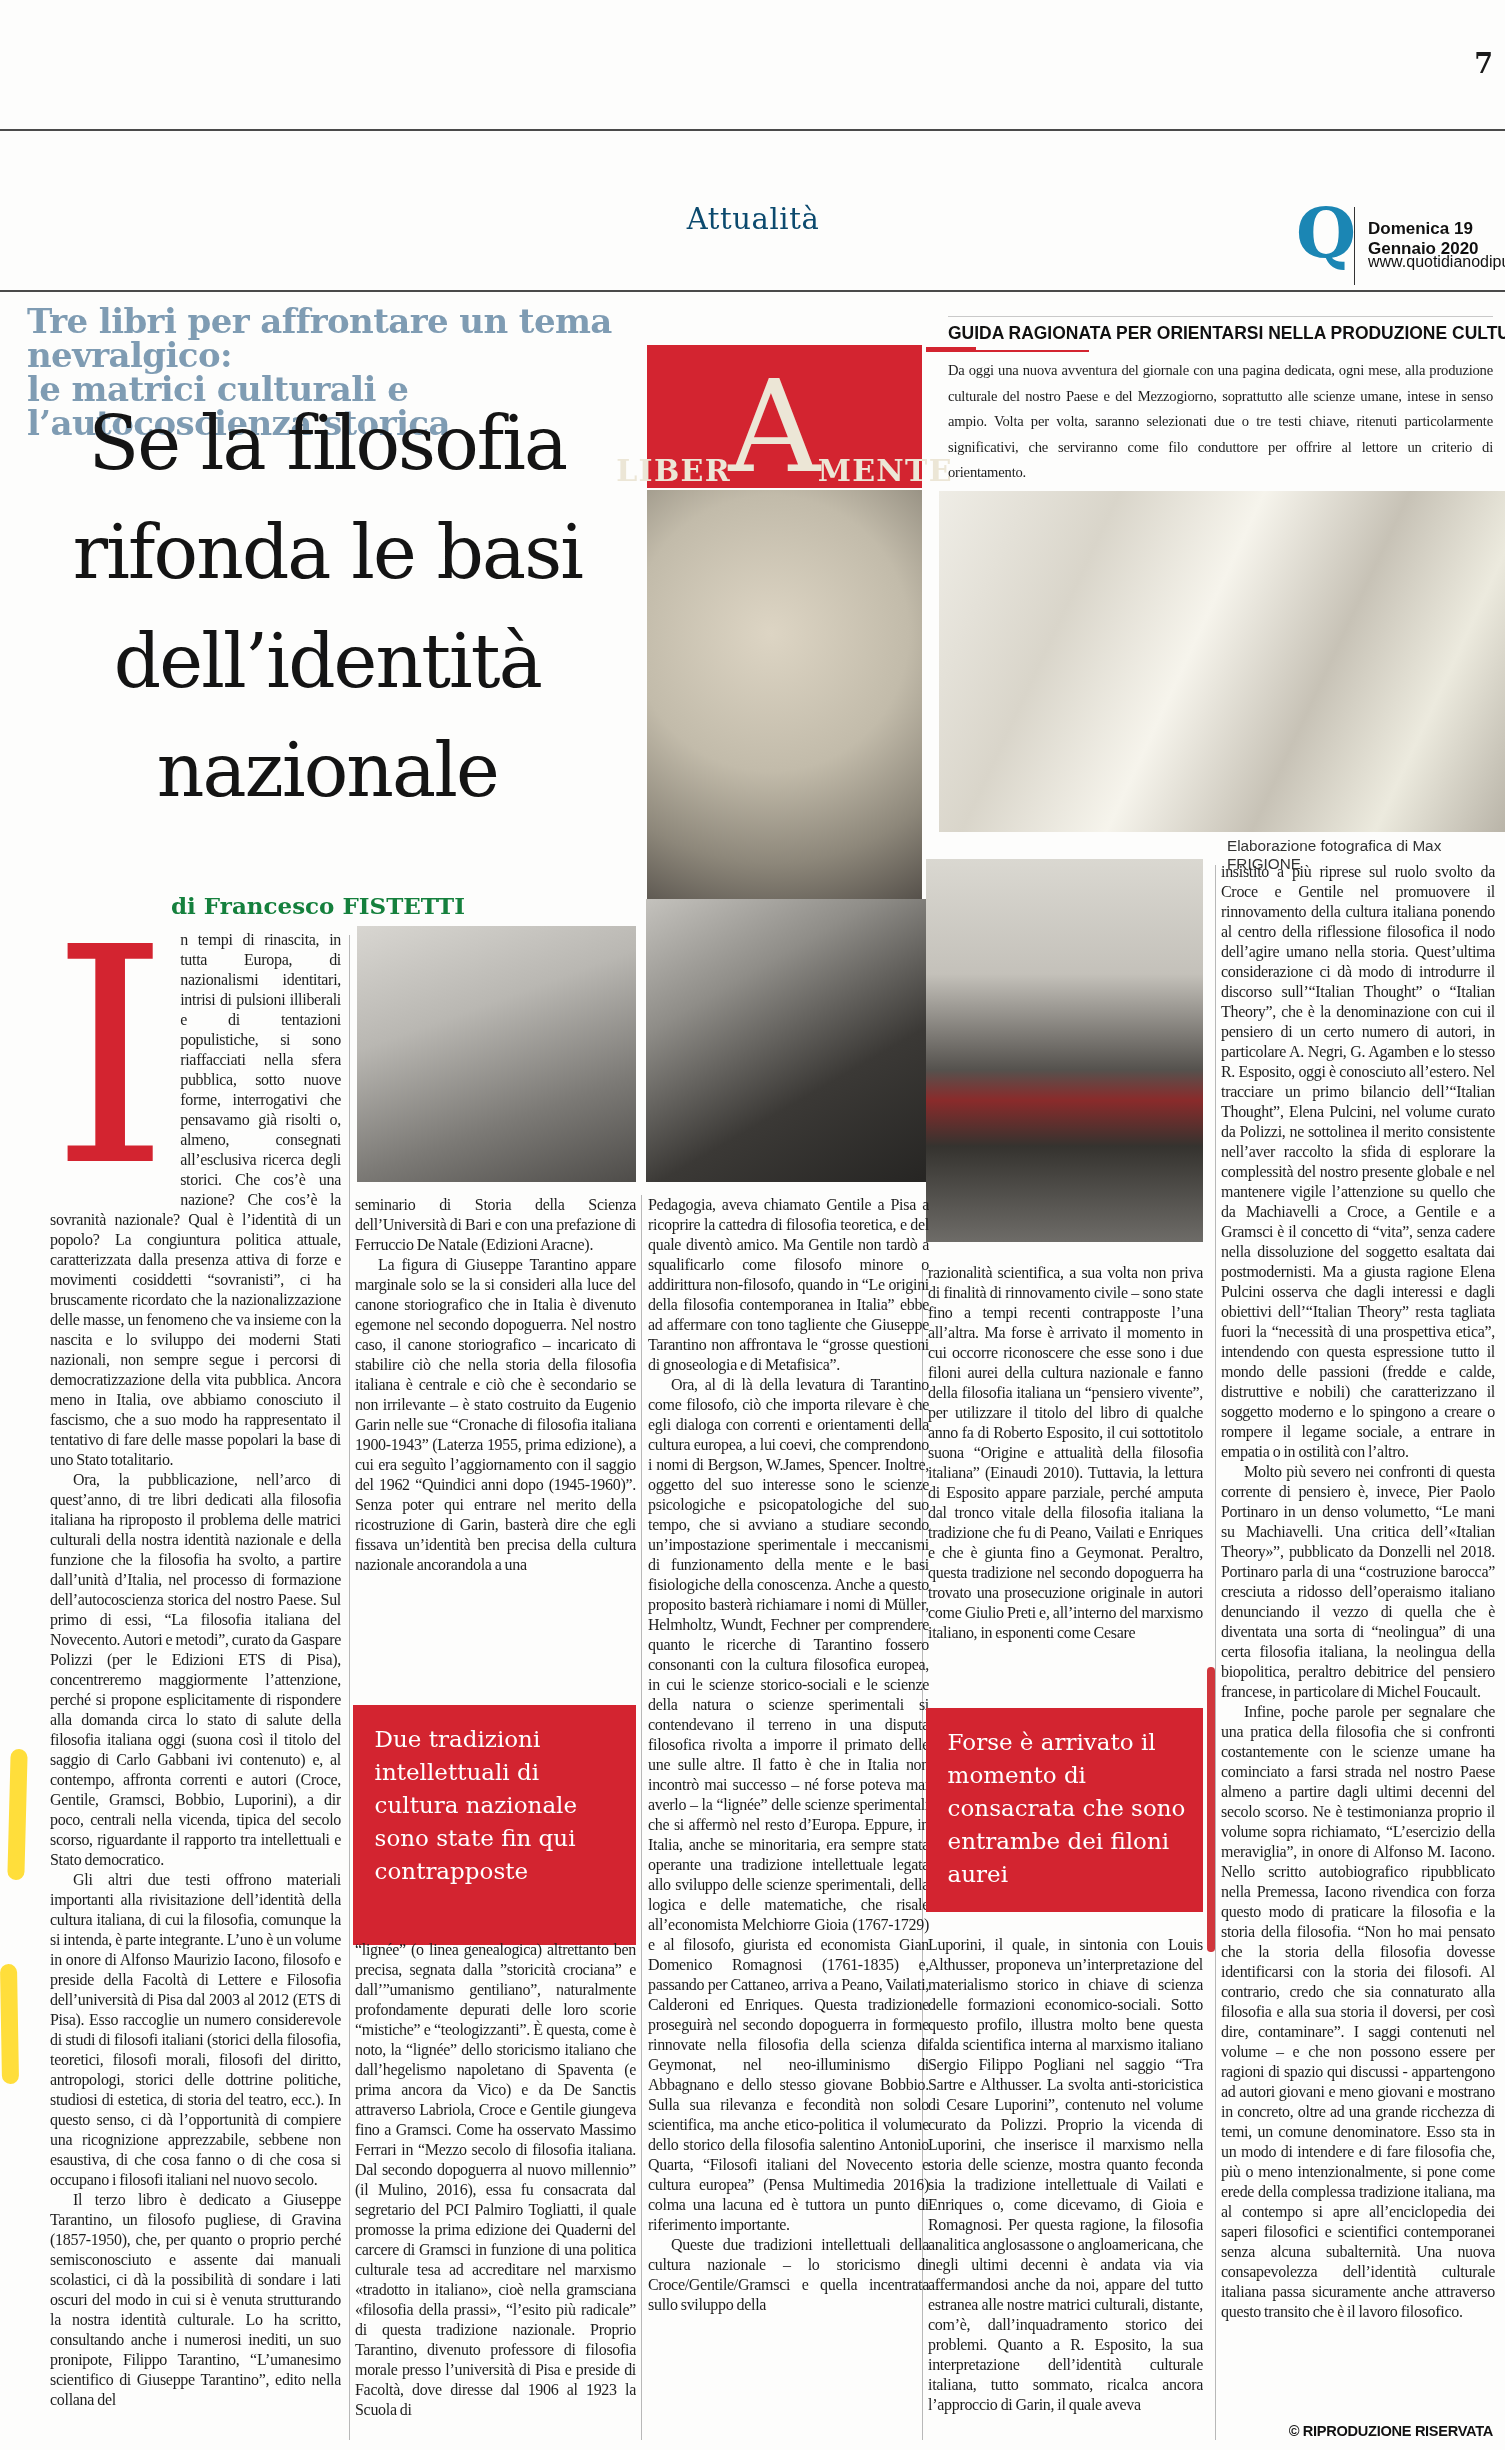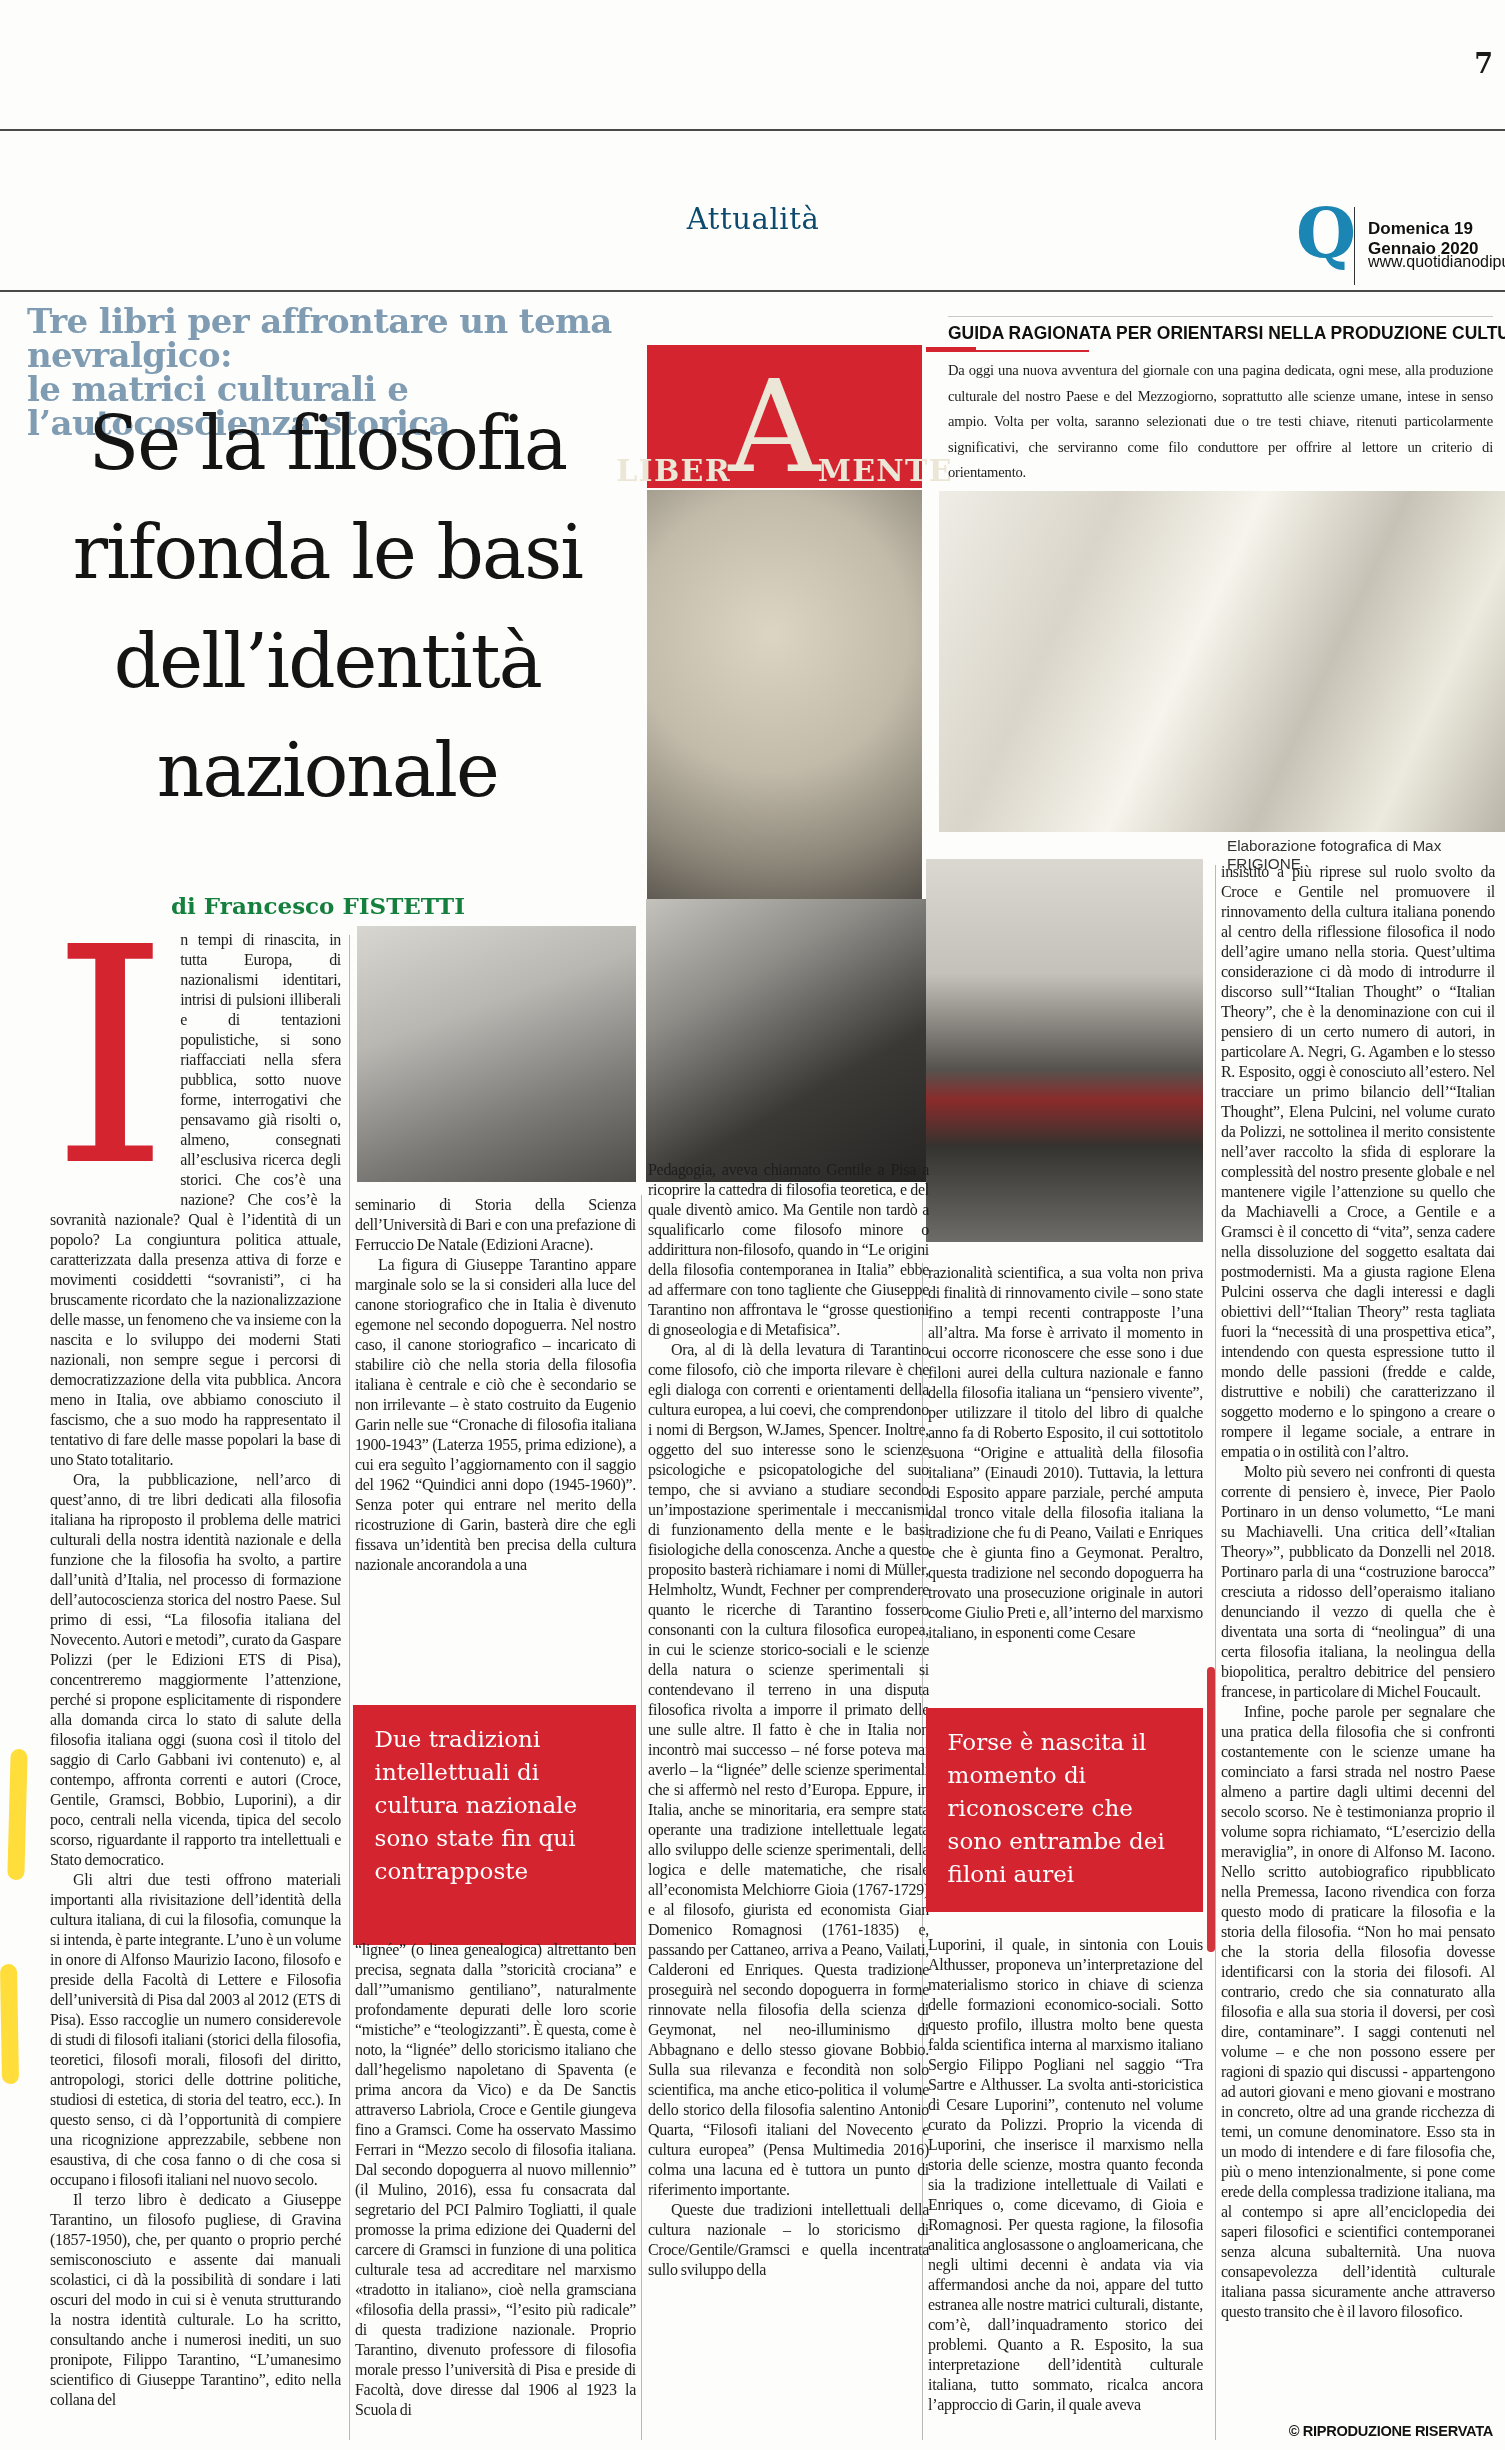--- a/index.html
+++ b/index.html
@@ -119,30 +119,30 @@
 
   <div class="abs colblock" style="left:355px;top:1195px;width:281px;height:508px">
       <p class="bp">seminario di Storia della Scienza dell’Università di Bari e con una prefazione di Ferruccio De Natale (Edizioni Aracne).</p>
       <p class="bp ind">La figura di Giuseppe Tarantino appare marginale solo se la si consideri alla luce del canone storiografico che in Italia è divenuto egemone nel secondo dopoguerra. Nel nostro caso, il canone storiografico – incaricato di stabilire ciò che nella storia della filosofia italiana è centrale e ciò che è secondario se non irrilevante – è stato costruito da Eugenio Garin nelle sue “Cronache di filosofia italiana 1900-1943” (Laterza 1955, prima edizione), a cui era seguìto l’aggiornamento con il saggio del 1962 “Quindici anni dopo (1945-1960)”. Senza poter qui entrare nel merito della ricostruzione di Garin, basterà dire che egli fissava un’identità ben precisa della cultura nazionale ancorandola a una</p>
     </div>
   <div class="abs pull" style="left:353px;top:1705px;width:283px;height:240px">Due tradizioni intellettuali di cultura nazionale sono state fin qui contrapposte</div>
   <div class="abs colblock" style="left:355px;top:1940px;width:281px;height:503px">
       <p class="bp">“lignée” (o linea genealogica) altrettanto ben precisa, segnata dalla ”storicità crociana” e dall’”umanismo gentiliano”, naturalmente profondamente depurati delle loro scorie “mistiche” e “teologizzanti”. È questa, come è noto, la “lignée” dello storicismo italiano che dall’hegelismo napoletano di Spaventa (e prima ancora da Vico) e da De Sanctis attraverso Labriola, Croce e Gentile giungeva fino a Gramsci. Come ha osservato Massimo Ferrari in “Mezzo secolo di filosofia italiana. Dal secondo dopoguerra al nuovo millennio” (il Mulino, 2016), essa fu consacrata dal segretario del PCI Palmiro Togliatti, il quale promosse la prima edizione dei Quaderni del carcere di Gramsci in funzione di una politica culturale tesa ad accreditare nel marxismo «tradotto in italiano», cioè nella gramsciana «filosofia della prassi», “l’esito più radicale” di questa tradizione nazionale. Proprio Tarantino, divenuto professore di filosofia morale presso l’università di Pisa e preside di Facoltà, dove diresse dal 1906 al 1923 la Scuola di</p>
     </div>
 
-  <div class="abs colblock" style="left:648px;top:1160px;width:281px;height:1247px">
+  <div class="abs colblock" style="left:648px;top:1195px;width:281px;height:1247px">
       <p class="bp">Pedagogia, aveva chiamato Gentile a Pisa a ricoprire la cattedra di filosofia teoretica, e del quale diventò amico. Ma Gentile non tardò a squalificarlo come filosofo minore o addirittura non-filosofo, quando in “Le origini della filosofia contemporanea in Italia” ebbe ad affermare con tono tagliente che Giuseppe Tarantino non affrontava le “grosse questioni di gnoseologia e di Metafisica”.</p>
       <p class="bp ind">Ora, al di là della levatura di Tarantino come filosofo, ciò che importa rilevare è che egli dialoga con correnti e orientamenti della cultura europea, a lui coevi, che comprendono i nomi di Bergson, W.James, Spencer. Inoltre, oggetto del suo interesse sono le scienze psicologiche e psicopatologiche del suo tempo, che si avviano a studiare secondo un’impostazione sperimentale i meccanismi di funzionamento della mente e le basi fisiologiche della conoscenza. Anche a questo proposito basterà richiamare i nomi di Müller, Helmholtz, Wundt, Fechner per comprendere quanto le ricerche di Tarantino fossero consonanti con la cultura filosofica europea, in cui le scienze storico-sociali e le scienze della natura o scienze sperimentali si contendevano il terreno in una disputa filosofica rivolta a imporre il primato delle une sulle altre. Il fatto è che in Italia non incontrò mai successo – né forse poteva mai averlo – la “lignée” delle scienze sperimentali che si affermò nel resto d’Europa. Eppure, in Italia, anche se minoritaria, era sempre stata operante una tradizione intellettuale legata allo sviluppo delle scienze sperimentali, della logica e delle matematiche, che risale all’economista Melchiorre Gioia (1767-1729) e al filosofo, giurista ed economista Gian Domenico Romagnosi (1761-1835) e, passando per Cattaneo, arriva a Peano, Vailati, Calderoni ed Enriques. Questa tradizione proseguirà nel secondo dopoguerra in forme rinnovate nella filosofia della scienza di Geymonat, nel neo-illuminismo di Abbagnano e dello stesso giovane Bobbio. Sulla sua rilevanza e fecondità non solo scientifica, ma anche etico-politica il volume dello storico della filosofia salentino Antonio Quarta, “Filosofi italiani del Novecento e cultura europea” (Pensa Multimedia 2016) colma una lacuna ed è tuttora un punto di riferimento importante.</p>
       <p class="bp ind">Queste due tradizioni intellettuali della cultura nazionale – lo storicismo di Croce/Gentile/Gramsci e quella incentrata sullo sviluppo della</p>
     </div>
 
   <div class="abs colblock" style="left:928px;top:1263px;width:275px;height:440px">
       <p class="bp">razionalità scientifica, a sua volta non priva di finalità di rinnovamento civile – sono state fino a tempi recenti contrapposte l’una all’altra. Ma forse è arrivato il momento in cui occorre riconoscere che esse sono i due filoni aurei della cultura nazionale e fanno della filosofia italiana un “pensiero vivente”, per utilizzare il titolo del libro di qualche anno fa di Roberto Esposito, il cui sottotitolo suona “Origine e attualità della filosofia italiana” (Einaudi 2010). Tuttavia, la lettura di Esposito appare parziale, perché amputa dal tronco vitale della filosofia italiana la tradizione che fu di Peano, Vailati e Enriques e che è giunta fino a Geymonat. Peraltro, questa tradizione nel secondo dopoguerra ha trovato una prosecuzione originale in autori come Giulio Preti e, all’interno del marxismo italiano, in esponenti come Cesare</p>
     </div>
-  <div class="abs pull" style="left:926px;top:1708px;width:277px;height:204px">Forse è nascita il momento di riconoscere che sono entrambe dei filoni aurei</div>
+  <div class="abs pull" style="left:926px;top:1708px;width:277px;height:204px">Forse è arrivato il momento di consacrata che sono entrambe dei filoni aurei</div>
   <div class="abs colblock" style="left:928px;top:1935px;width:275px;height:491px">
       <p class="bp">Luporini, il quale, in sintonia con Louis Althusser, proponeva un’interpretazione del materialismo storico in chiave di scienza delle formazioni economico-sociali. Sotto questo profilo, illustra molto bene questa falda scientifica interna al marxismo italiano Sergio Filippo Pogliani nel saggio “Tra Sartre e Althusser. La svolta anti-storicistica di Cesare Luporini”, contenuto nel volume curato da Polizzi. Proprio la vicenda di Luporini, che inserisce il marxismo nella storia delle scienze, mostra quanto feconda sia la tradizione intellettuale di Vailati e Enriques o, come dicevamo, di Gioia e Romagnosi. Per questa ragione, la filosofia analitica anglosassone o angloamericana, che negli ultimi decenni è andata via via affermandosi anche da noi, appare del tutto estranea alle nostre matrici culturali, distante, com’è, dall’inquadramento storico dei problemi. Quanto a R. Esposito, la sua interpretazione dell’identità culturale italiana, tutto sommato, ricalca ancora l’approccio di Garin, il quale aveva</p>
     </div>
 
   <div class="abs colblock" style="left:1221px;top:862px;width:274px;height:1546px">
       <p class="bp">insistito a più riprese sul ruolo svolto da Croce e Gentile nel promuovere il rinnovamento della cultura italiana ponendo al centro della riflessione filosofica il nodo dell’agire umano nella storia. Quest’ultima considerazione ci dà modo di introdurre il discorso sull’“Italian Thought” o “Italian Theory”, che è la denominazione con cui il pensiero di un certo numero di autori, in particolare A. Negri, G. Agamben e lo stesso R. Esposito, oggi è conosciuto all’estero. Nel tracciare un primo bilancio dell’“Italian Thought”, Elena Pulcini, nel volume curato da Polizzi, ne sottolinea il merito consistente nell’aver raccolto la sfida di esplorare la complessità del nostro presente globale e nel mantenere vigile l’attenzione su quello che da Machiavelli a Croce, a Gentile e a Gramsci è il concetto di “vita”, senza cadere nella dissoluzione del soggetto esaltata dai postmodernisti. Ma a giusta ragione Elena Pulcini osserva che dagli interessi e dagli obiettivi dell’“Italian Theory” resta tagliata fuori la “necessità di una prospettiva etica”, intendendo con questa espressione tutto il mondo delle passioni (fredde e calde, distruttive e nobili) che caratterizzano il soggetto moderno e lo spingono a creare o rompere il legame sociale, a entrare in empatia o in ostilità con l’altro.</p>
       <p class="bp ind">Molto più severo nei confronti di questa corrente di pensiero è, invece, Pier Paolo Portinaro in un denso volumetto, “Le mani su Machiavelli. Una critica dell’«Italian Theory»”, pubblicato da Donzelli nel 2018. Portinaro parla di una “costruzione barocca” cresciuta a ridosso dell’operaismo italiano denunciando il vezzo di quella che è diventata una sorta di “neolingua” di una certa filosofia italiana, la neolingua della biopolitica, peraltro debitrice del pensiero francese, in particolare di Michel Foucault.</p>
       <p class="bp ind">Infine, poche parole per segnalare che una pratica della filosofia che si confronti costantemente con le scienze umane ha cominciato a farsi strada nel nostro Paese almeno a partire dagli ultimi decenni del secolo scorso. Ne è testimonianza proprio il volume sopra richiamato, “L’esercizio della meraviglia”, in onore di Alfonso M. Iacono. Nello scritto autobiografico ripubblicato nella Premessa, Iacono rivendica con forza questo modo di praticare la filosofia e la storia della filosofia. “Non ho mai pensato che la storia della filosofia dovesse identificarsi con la storia dei filosofi. Al contrario, credo che sia connaturato alla filosofia e alla sua storia il doversi, per così dire, contaminare”. I saggi contenuti nel volume – e che non possono essere per ragioni di spazio qui discussi - appartengono ad autori giovani e meno giovani e mostrano in concreto, oltre ad una grande ricchezza di temi, un comune denominatore. Esso sta in un modo di intendere e di fare filosofia che, più o meno intenzionalmente, si pone come erede della complessa tradizione italiana, ma al contempo si apre all’enciclopedia dei saperi filosofici e scientifici contemporanei senza alcuna subalternità. Una nuova consapevolezza dell’identità culturale italiana passa sicuramente anche attraverso questo transito che è il lavoro filosofico.</p>
     </div>
 

